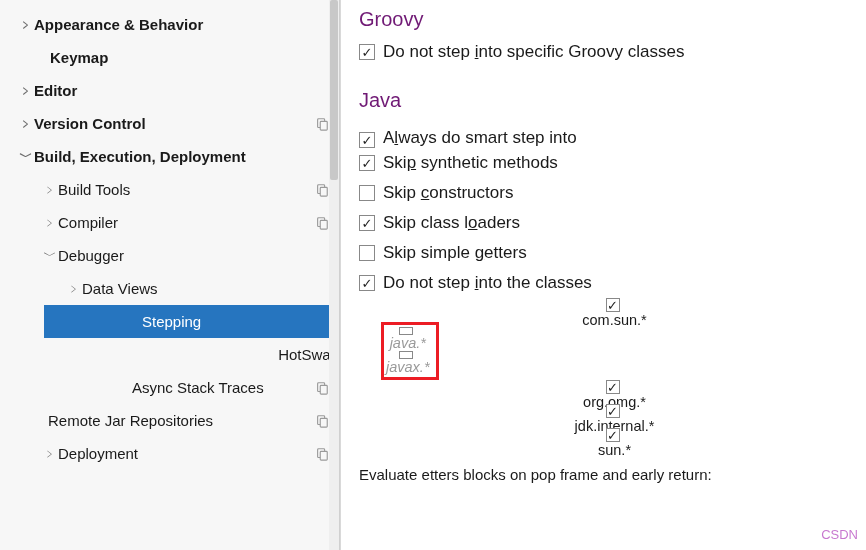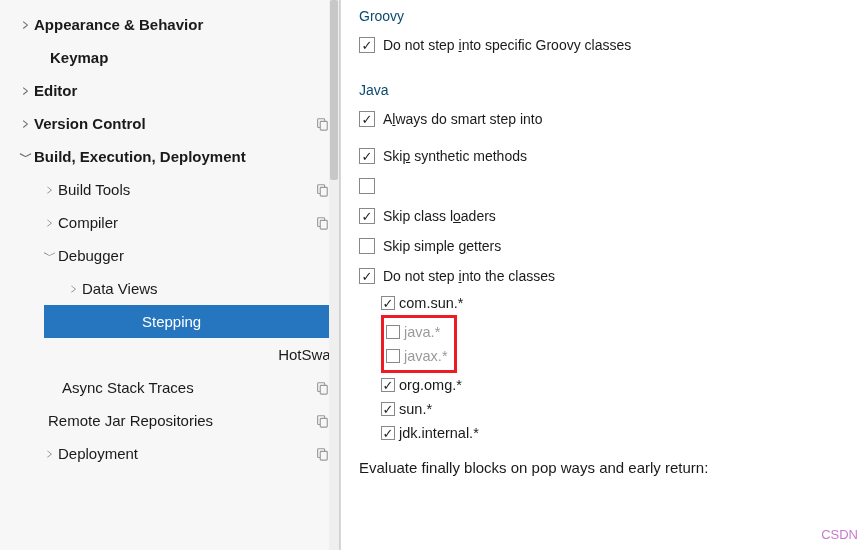--- a/index.html
+++ b/index.html
@@ -8,30 +8,30 @@
 .main { flex: 1; background: #fff; padding: 0 18px; border-left: 1px solid #d9d9d9; overflow: hidden; }
 .tree-item { display: flex; align-items: center; height: 33px; cursor: pointer; font-size: 15px; }
 .tree-item.bold { font-weight: 700; }
 .tree-item.selected { background: #2675bf; color: #fff; }
 .chevron { width: 16px; display: inline-flex; justify-content: center; color: #6e6e6e; font-size: 13px; }
 .tree-item.selected .chevron { color: #fff; }
 .badge { background: #b8b8b8; color: #fff; border-radius: 50%; width: 18px; height: 18px; font-size: 12px; display: inline-flex; align-items: center; justify-content: center; margin-left: auto; margin-right: 18px; }
 .copy-icon { margin-left: auto; margin-right: 10px; color: #9a9a9a; display: inline-flex; }
 .copy-icon svg { width: 14px; height: 14px; }
 .lbl { flex: 0 0 auto; }
-.section-title { color: #0c4a6e; font-size: 14px; margin-top: 8px; margin-bottom: 6px; }
-.chk-row { display: flex; align-items: center; height: 30px; font-size: 14px; }
+.section-title { color: #701a75; font-size: 20px; margin-top: 8px; margin-bottom: 6px; }
+.chk-row { display: flex; align-items: center; height: 30px; font-size: 17px; }
 .chk { width: 16px; height: 16px; border: 1px solid #888; margin-right: 8px; display: inline-flex; align-items: center; justify-content: center; background: #fff; }
 .chk.checked::after { content: "✓"; font-size: 13px; line-height: 1; color: #222; }
 .u { text-decoration: underline; }
 .class-list { margin-left: 22px; }
-.class-list .chk-row { height: 24px; font-size: 14.5px; }
+.class-list .chk-row { height: 24px; font-size: 14.5px; flex-direction: column; }
 .class-list .chk { width: 14px; height: 14px; margin-right: 4px; }
 .highlight-box { border: 3px solid #ec1c24; padding: 2px 6px 2px 2px; display: inline-block; }
-.highlight-box .chk-row { color: #9a9a9a; }
+.highlight-box .chk-row { color: #9a9a9a; font-style: italic; }
 .eval-text { font-size: 15px; margin-top: 14px; }
 .scrollbar { position: absolute; right: 0; top: 0; bottom: 0; width: 10px; background: #efefef; }
 .scrollbar-thumb { position: absolute; left: 1px; right: 1px; top: 0; height: 180px; background: #c8c8c8; border-radius: 2px; }
 .watermark { position: absolute; right: 8px; bottom: 8px; color: #a21caf; font-size: 13px; opacity: .6; text-align: center; }
 </style>
 </head>
 <body>
 
 <div class="sidebar">
   <div id="tree">
@@ -90,21 +90,21 @@
         <span class="lbl">Data Views</span>
       </div>
       <div class="tree-item selected" style="padding-left: 82px; margin-left: 44px;">
         <span class="chevron"></span>
         <span class="lbl">Stepping</span>
       </div>
       <div class="tree-item" style="padding-left: 82px; justify-content: flex-end;">
         <span class="chevron"></span>
         <span class="lbl">HotSwap</span>
       </div>
-      <div class="tree-item" style="padding-left: 46px;">
+      <div class="tree-item" style="padding-left: 116px;">
         <span class="chevron"></span>
         <span class="lbl">Async Stack Traces</span>
         <span class="copy-icon">
           <svg viewBox="0 0 16 16" fill="none" stroke="currentColor" stroke-width="1.3">
             <rect x="3" y="2" width="8" height="10" rx="1"></rect>
             <rect x="6" y="5" width="8" height="10" rx="1" fill="#f7f7f7"></rect>
           </svg>
         </span>
       </div>
       <div class="tree-item" style="padding-left: 32px;">
@@ -137,30 +137,31 @@
   <div class="section-title">Groovy</div>
   <div id="groovy-opts">
       <div class="chk-row">
         <span class="chk checked"></span>
         <span><span>Do not step </span><span class="u">i</span><span>nto specific Groovy classes</span></span>
       </div>
     </div>
 
   <div class="section-title" style="margin-top:22px">Java</div>
   <div id="java-opts">
-      <div class="chk-row" style="margin-bottom: 7px;">
+      <div class="chk-row" style="margin-bottom: 0; align-items: flex-end;">
         <span class="chk checked"></span>
         <span><span>A</span><span class="u">l</span><span>ways do smart step into</span></span>
       </div>
       <div class="chk-row">
         <span class="chk checked"></span>
         <span><span>Ski</span><span class="u">p</span><span> synthetic methods</span></span>
       </div>
       <div class="chk-row">
         <span class="chk"></span>
+        <span><span>Skip </span><span class="u">c</span><span>onstructors</span></span>
       </div>
       <div class="chk-row">
         <span class="chk checked"></span>
         <span><span>Skip class l</span><span class="u">o</span><span>aders</span></span>
       </div>
       <div class="chk-row">
         <span class="chk"></span>
         <span><span>Skip simple </span><span class="u">g</span><span>etters</span></span>
       </div>
       <div class="chk-row">
@@ -176,22 +177,22 @@
           <span class="chk"></span>
           <span>java.*</span>
         </div><div class="chk-row">
           <span class="chk"></span>
           <span>javax.*</span>
         </div></div><div class="chk-row">
         <span class="chk checked"></span>
         <span>org.omg.*</span>
       </div><div class="chk-row">
         <span class="chk checked"></span>
-        <span>sun.*</span>
+        <span>jdk.internal.*</span>
       </div><div class="chk-row">
         <span class="chk checked"></span>
-        <span>jdk.internal.*</span>
+        <span>sun.*</span>
       </div></div>
 
-  <div class="eval-text">Evaluate finally blocks on pop ways and early return:</div>
+  <div class="eval-text">Evaluate etters blocks on pop frame and early return:</div>
 </div>
 
 <div class="watermark">CSDN</div>
 
 </body></html>

